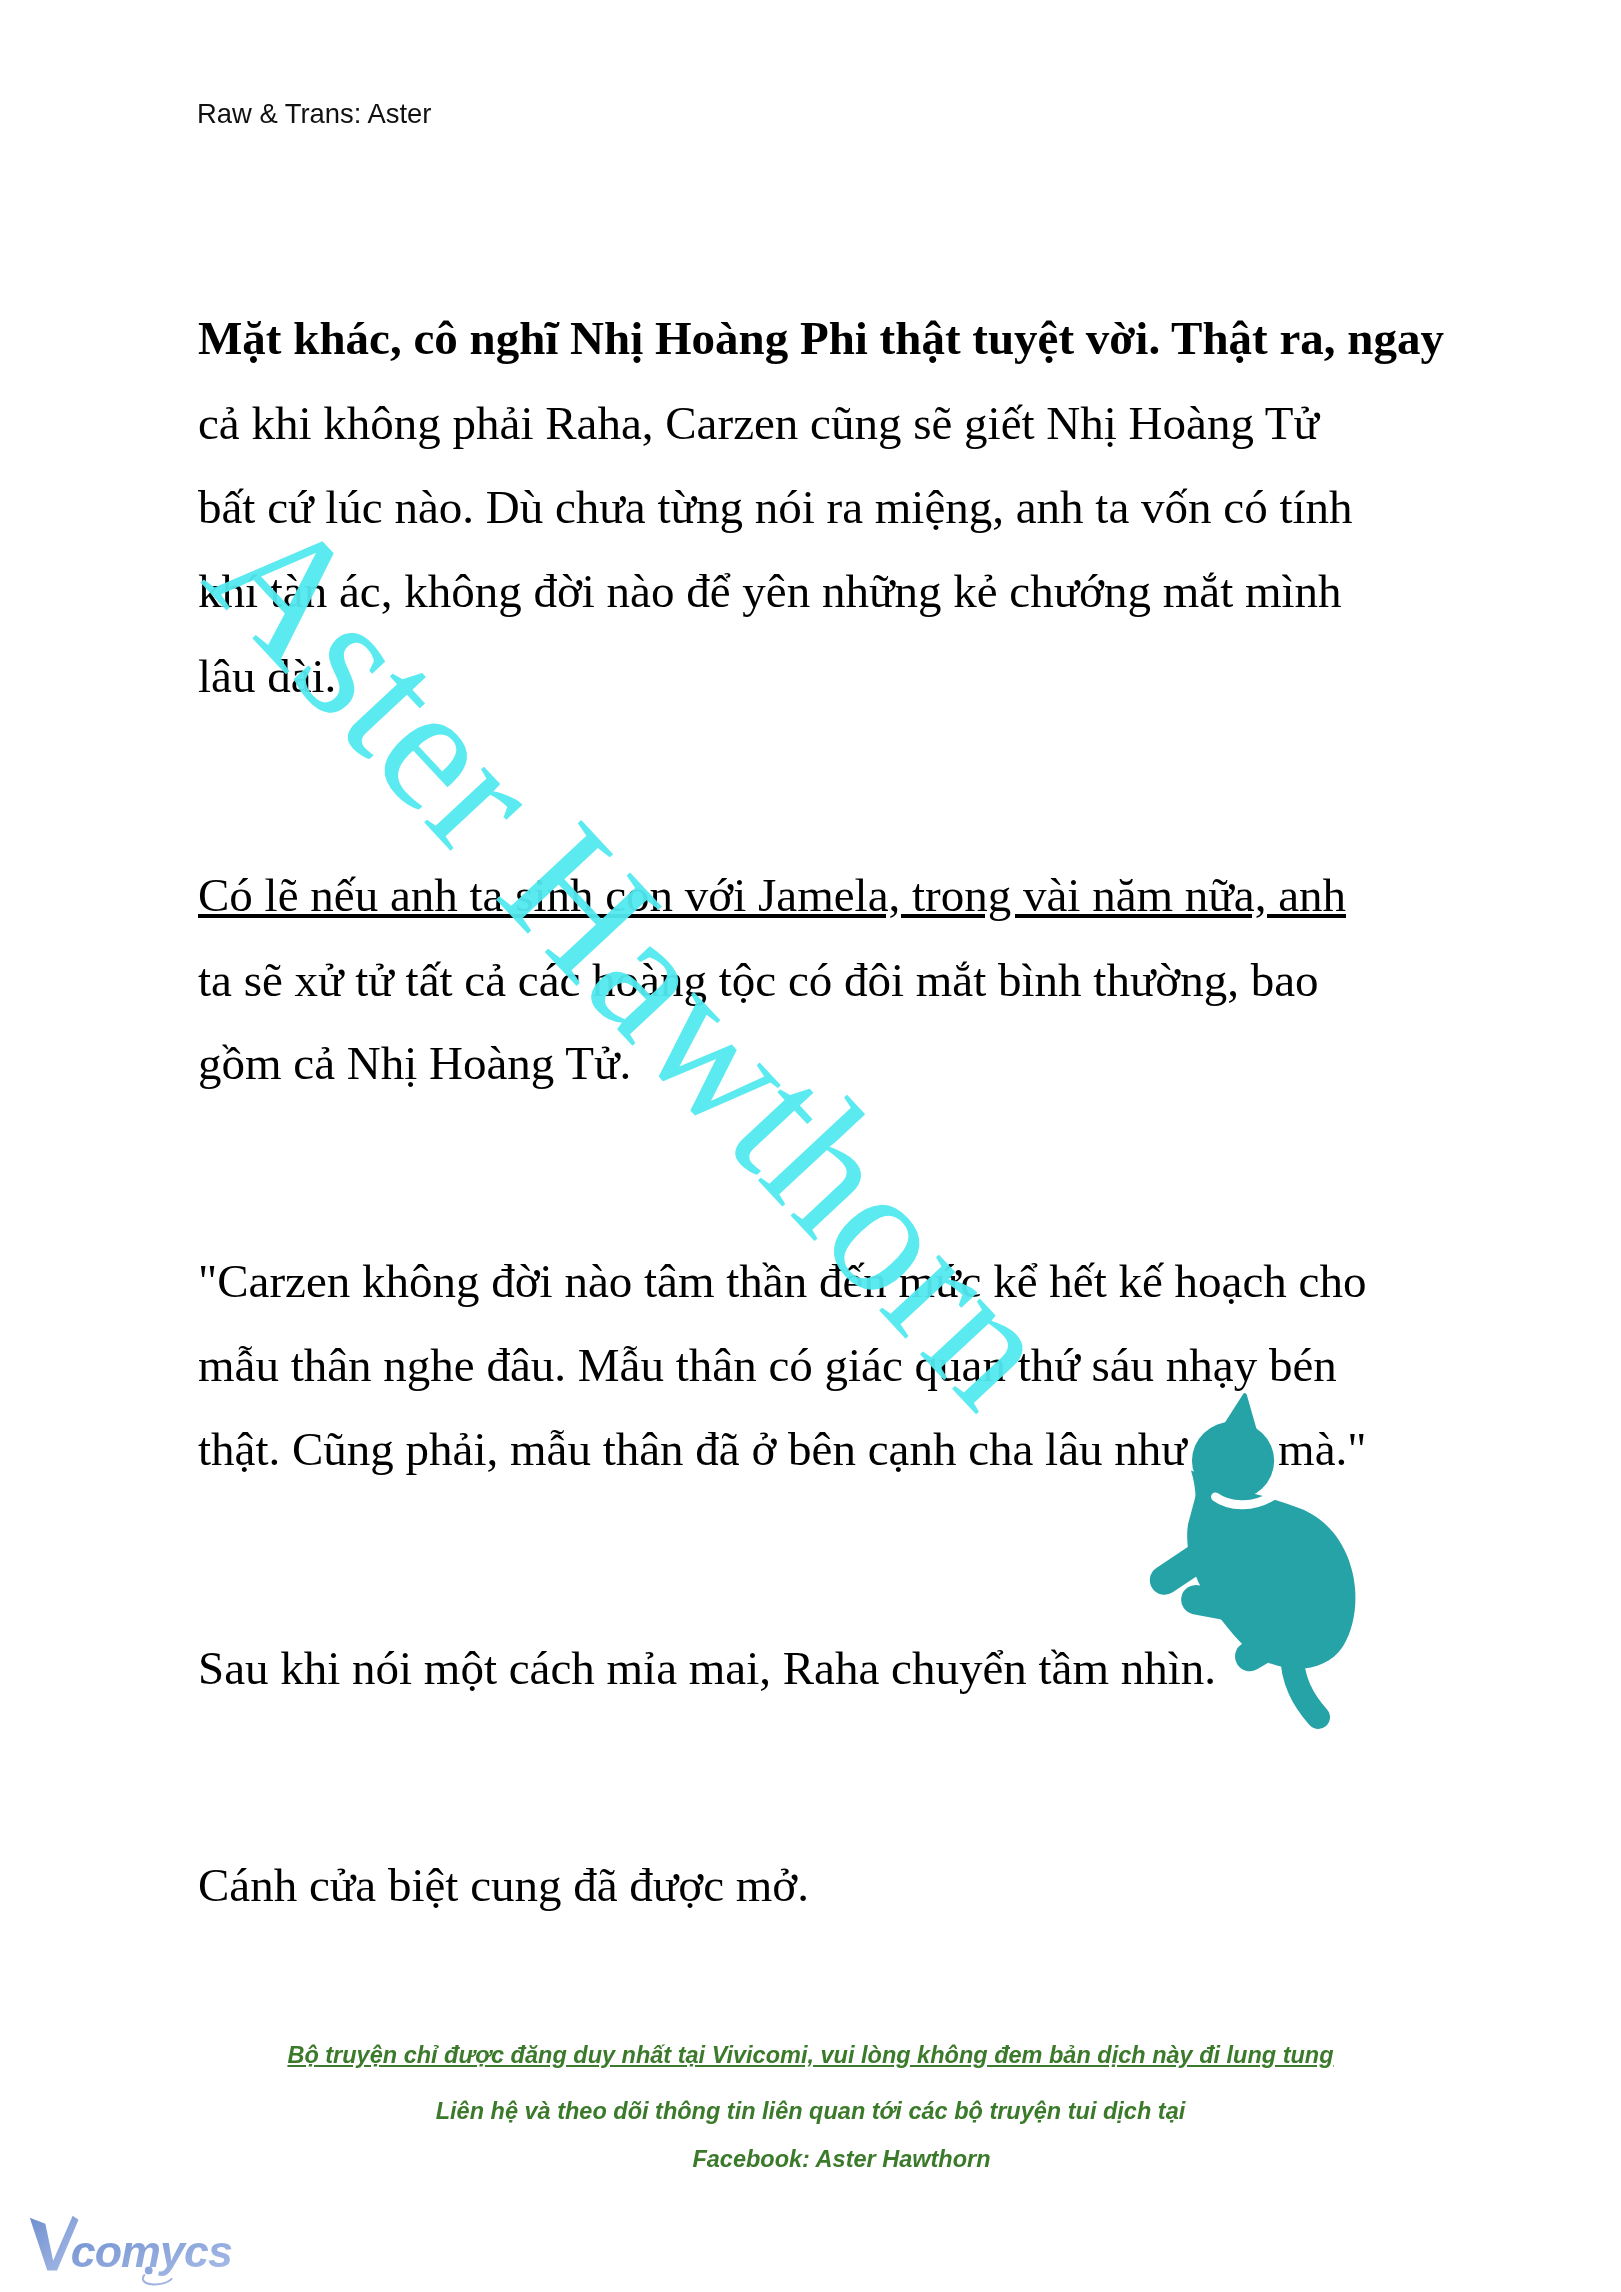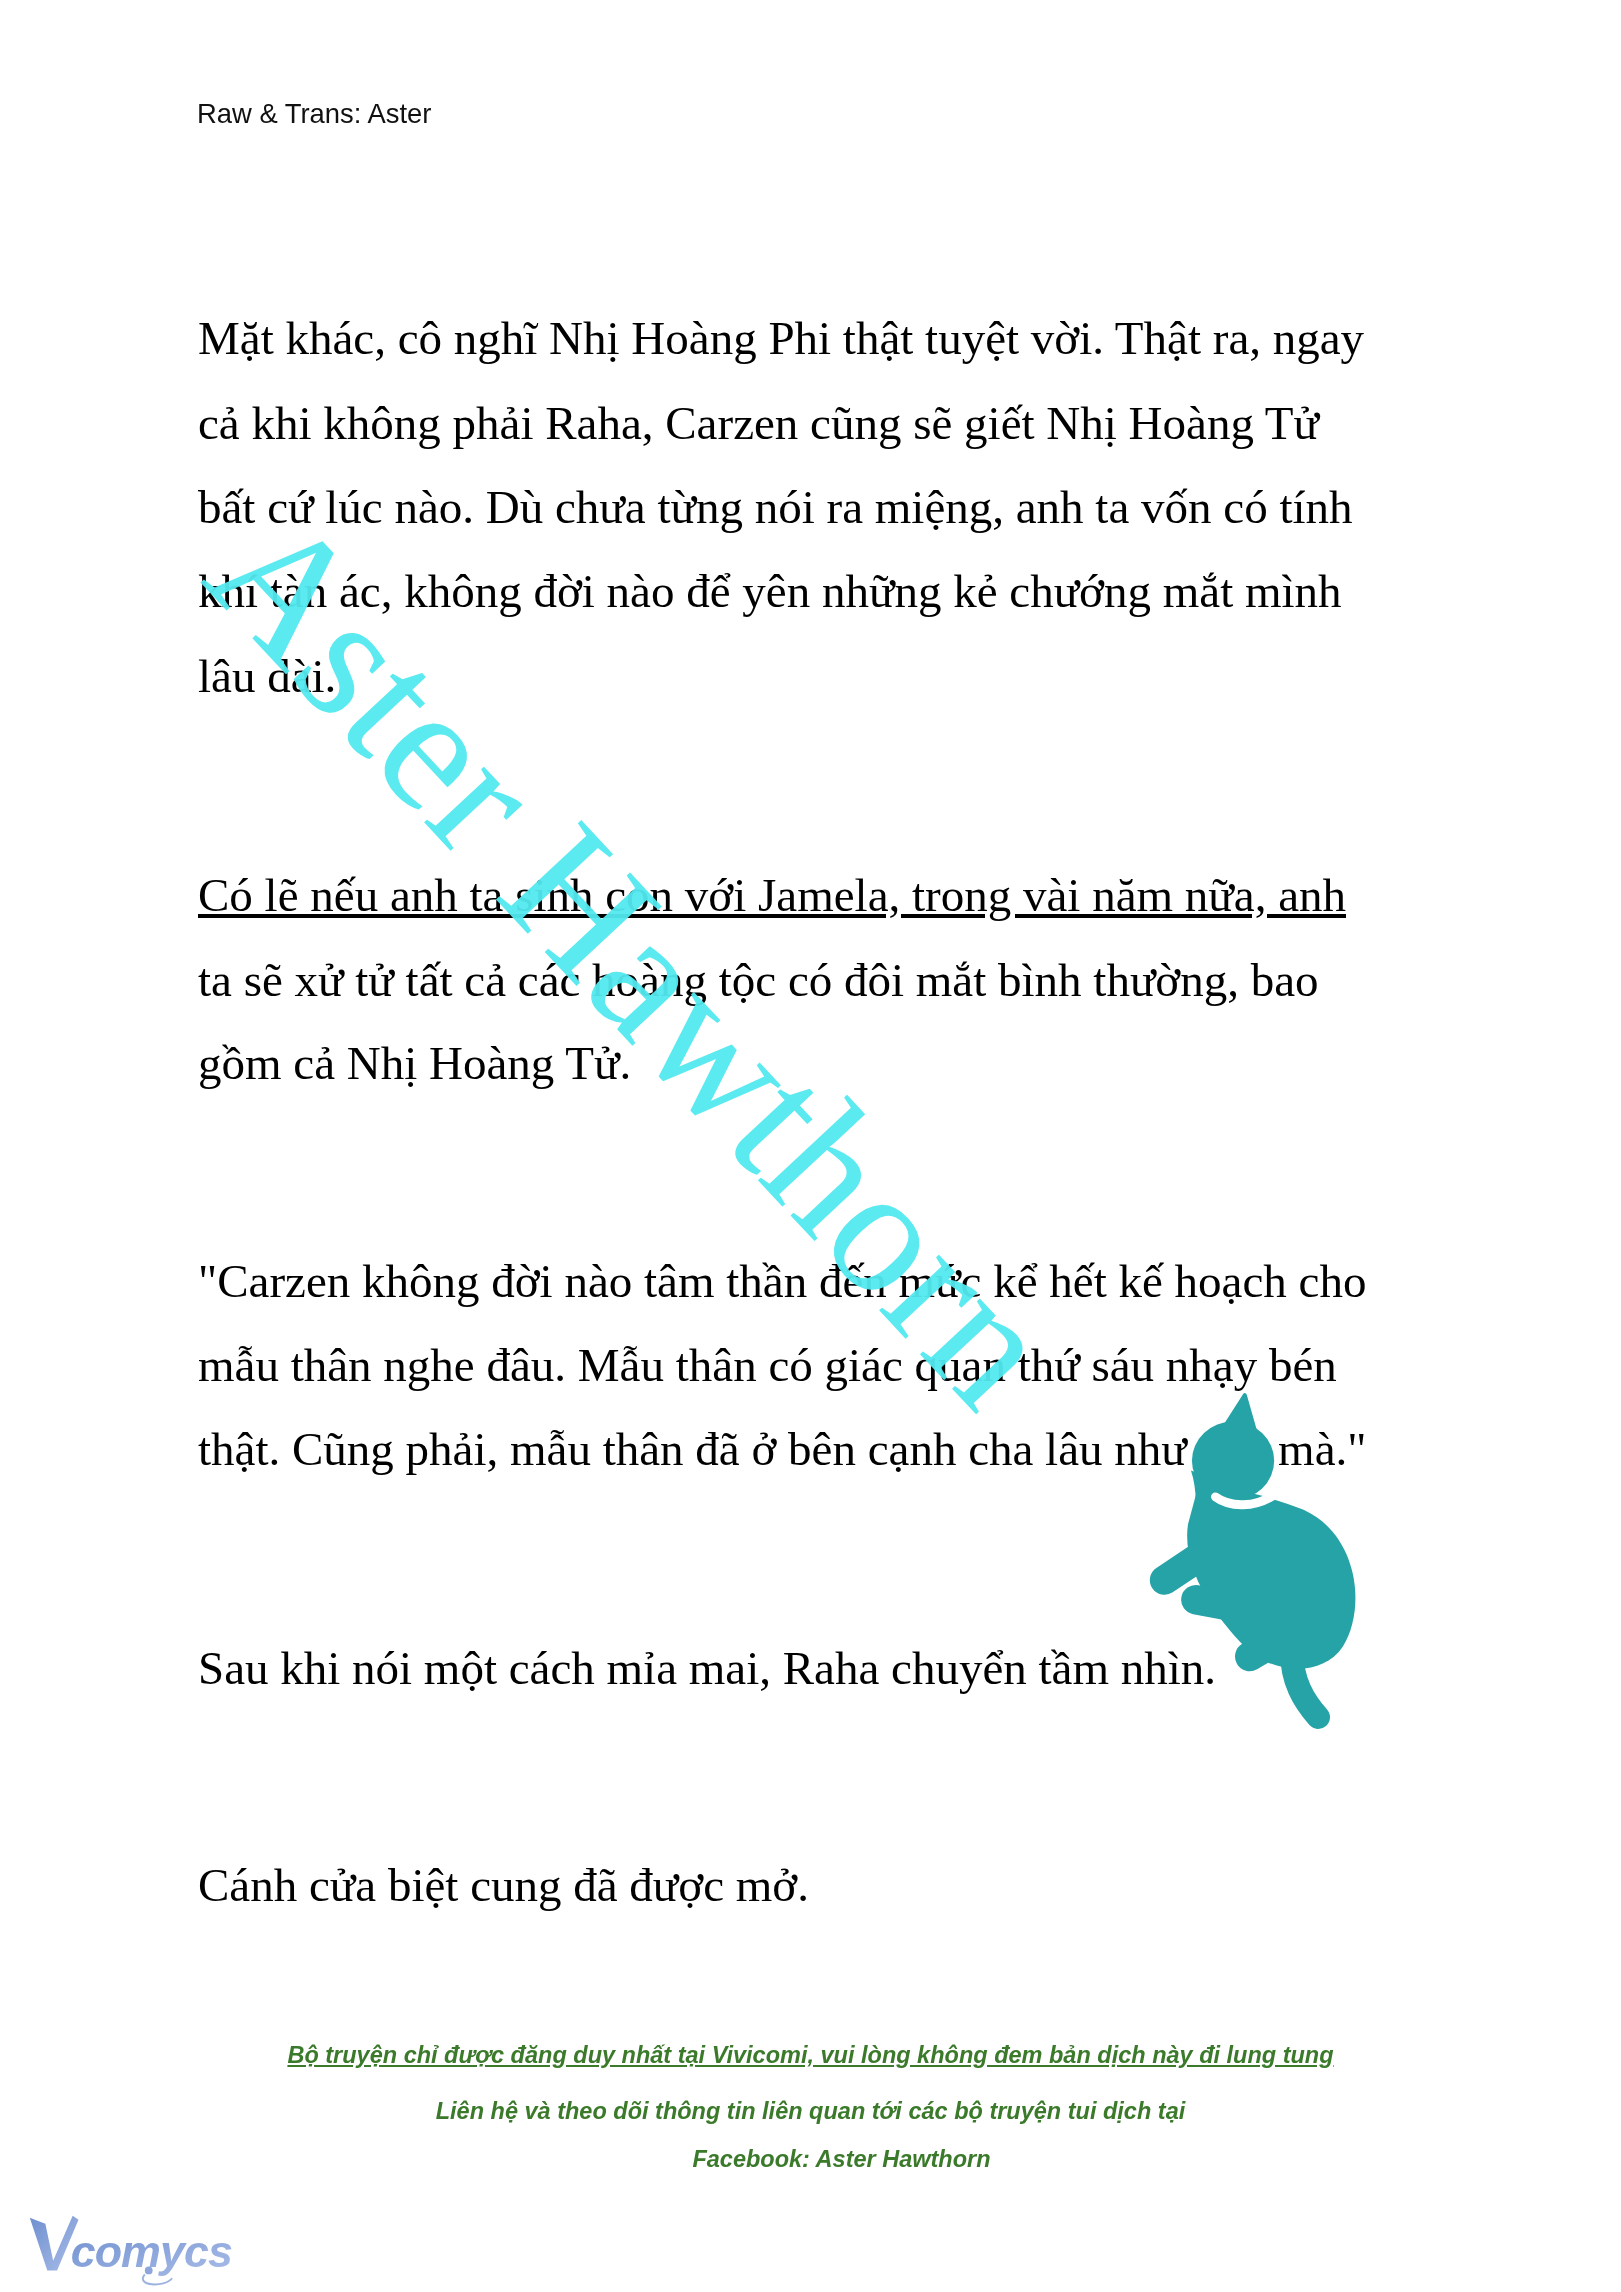--- a/index.html
+++ b/index.html
@@ -32,21 +32,21 @@
   .logo { position:absolute; left:27.4px; top:2210px; width:221px; height:78px; }
 </style>
 </head>
 <body>
 
 <div class="page">
 
   <div class="header">Raw &amp; Trans: Aster</div>
 
   <div class="para" style="top:0;">
-    <div class="line" style="top:315px;">Mặt khác, cô nghĩ Nhị Hoàng Phi thật tuyệt vời. Thật ra, ngay</div>
+    <div class="line" style="top:315px;font-weight:bold;">Mặt khác, cô nghĩ Nhị Hoàng Phi thật tuyệt vời. Thật ra, ngay</div>
     <div class="line" style="top:400px;">cả khi không phải Raha, Carzen cũng sẽ giết Nhị Hoàng Tử</div>
     <div class="line" style="top:484px;">bất cứ lúc nào. Dù chưa từng nói ra miệng, anh ta vốn có tính</div>
     <div class="line" style="top:568px;">khí tàn ác, không đời nào để yên những kẻ chướng mắt mình</div>
     <div class="line" style="top:653px;">lâu dài.</div>
   </div>
 
   <div class="para" style="top:0;">
     <div class="line" style="top:872px;text-decoration:underline;">Có lẽ nếu anh ta sinh con với Jamela, trong vài năm nữa, anh</div>
     <div class="line" style="top:957px;">ta sẽ xử tử tất cả các hoàng tộc có đôi mắt bình thường, bao</div>
     <div class="line" style="top:1040px;">gồm cả Nhị Hoàng Tử.</div>

